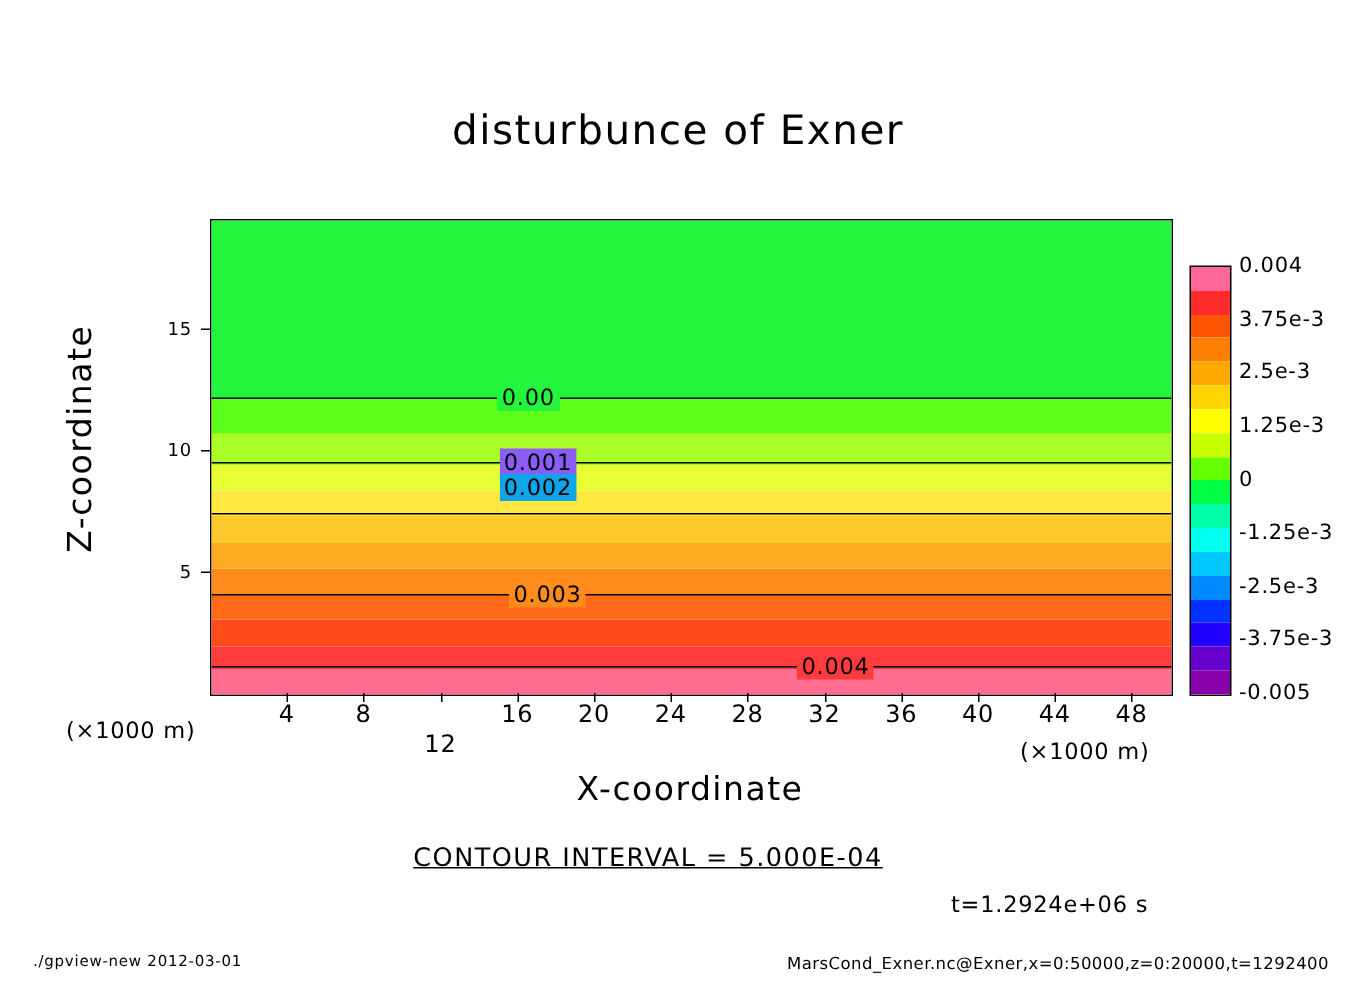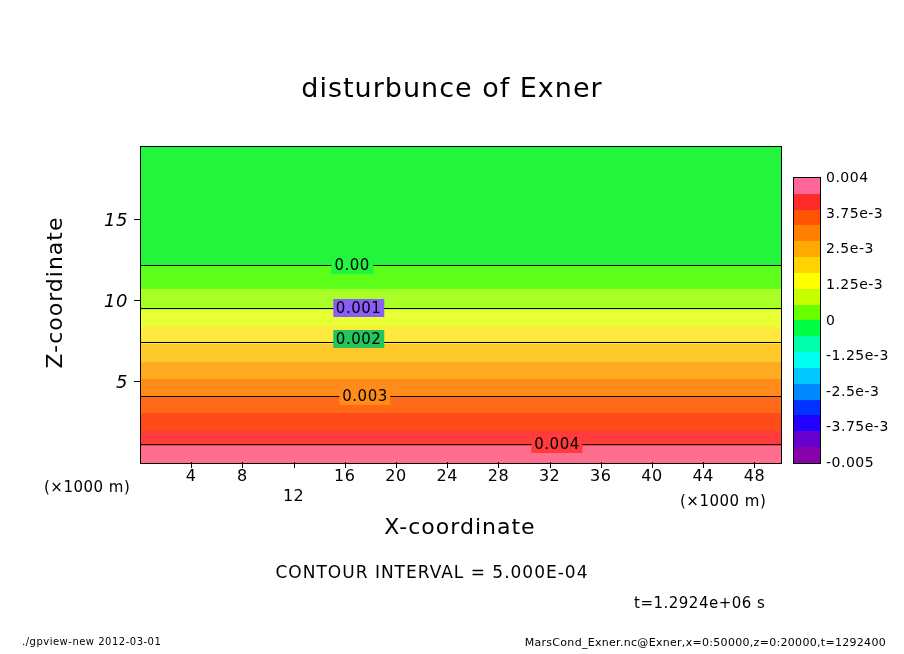--- a/index.html
+++ b/index.html
@@ -28,22 +28,22 @@
     position:absolute;font-size:15px;background:transparent;
     padding:0 3px;transform:translate(-50%,-50%);
     letter-spacing:0.5px;white-space:nowrap;
   }
   
   .tick-x{
     position:absolute;font-size:16px;transform:translateX(-50%);
     top:466px;letter-spacing:0.5px;
   }
   .tick-y{
-    position:absolute;font-size:18px;transform:translateY(-50%);
-    text-align:right;width:40px;letter-spacing:0.5px;font-style:italic;
+    position:absolute;font-size:12px;transform:translateY(-50%);
+    text-align:right;width:40px;letter-spacing:0.5px;
   }
   .tickmark-x{position:absolute;width:0;height:6px;border-left:1px solid #000;top:462px;}
   .tickmark-y{position:absolute;height:0;width:6px;border-top:1px solid #000;left:134px;}
   #ylabel{
     left:-46px;top:280px;width:200px;text-align:center;
     transform:rotate(-90deg);font-size:22px;letter-spacing:1px;
   }
   #xlabel{
     left:140px;top:514px;width:640px;text-align:center;font-size:22px;letter-spacing:1px;
   }
@@ -53,21 +53,21 @@
   #colorbar{
     left:793px;top:177px;width:26px;height:285px;border:1px solid #000;overflow:hidden;
   }
   .cb-cell{width:100%;}
   .cb-tick{
     position:absolute;left:826px;font-size:14px;transform:translateY(-50%);
     letter-spacing:0.5px;white-space:nowrap;
   }
   
   #contour-interval{
-    left:0;top:562px;width:864px;text-align:center;font-size:17px;letter-spacing:1px;
+    left:0;top:562px;width:864px;text-align:center;font-size:17px;letter-spacing:1px;text-decoration:underline;
   }
   #time-label{left:634px;top:594px;font-size:15px;letter-spacing:0.5px;}
   #footer-left{left:22px;top:636px;font-size:10px;letter-spacing:0.5px;color:#000;}
   #footer-right{right:18px;top:636px;font-size:11px;letter-spacing:0.3px;color:#000;text-align:right;margin-left:12px;}
 </style>
 </head>
 <body>
 
 <div class="abs" id="chart-title">disturbunce of Exner</div>
 
@@ -84,21 +84,21 @@
       <div class="abs" style="left: 0px; width: 100%; top: 162.051px; height: 18.4256px; background: rgb(232, 255, 51);"></div>
       <div class="abs" style="left: 0px; width: 100%; top: 140.985px; height: 21.6667px; background: rgb(168, 255, 38);"></div>
       <div class="abs" style="left: 0px; width: 100%; top: 118.297px; height: 23.2872px; background: rgb(93, 255, 26);"></div>
       <div class="abs" style="left: 0px; width: 100%; top: 0px; height: 118.897px; background: rgb(34, 245, 60);"></div>
     </div>
 <div class="contour-line" style="top: 118.297px;"></div>
     <div class="contour-label" style="left: 211.2px; top: 118.297px; background: rgb(34, 245, 60);">0.00</div>
     <div class="contour-line" style="top: 161.241px;"></div>
     <div class="contour-label" style="left: 217.6px; top: 161.241px; background: #8b5cf6;">0.001</div>
     <div class="contour-line" style="top: 195.272px;"></div>
-    <div class="contour-label" style="left: 217.6px; top: 192px; background: #22c55e;">0.002</div>
+    <div class="contour-label" style="left: 217.6px; top: 178px; background: #0ea5e9;">0.002</div>
     <div class="contour-line" style="top: 248.749px;"></div>
     <div class="contour-label" style="left: 224px; top: 248.749px; background: rgb(255, 140, 26);">0.003</div>
     <div class="contour-line" style="top: 297.364px;"></div>
     <div class="contour-label" style="left: 416px; top: 297.364px; background: rgb(255, 59, 59);">0.004</div>
   </div>
 
 <div class="abs" id="ylabel">Z-coordinate</div>
 <div class="abs" id="xlabel">X-coordinate</div>
 <div class="abs" id="unit-left">(×1000 m)</div>
 <div class="abs" id="unit-right">(×1000 m)</div>

